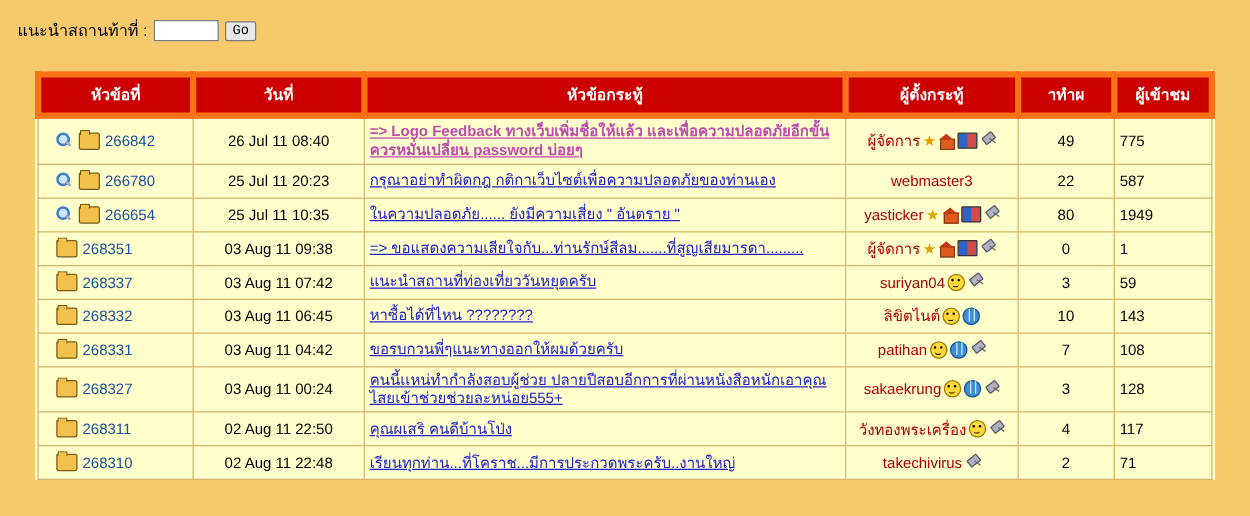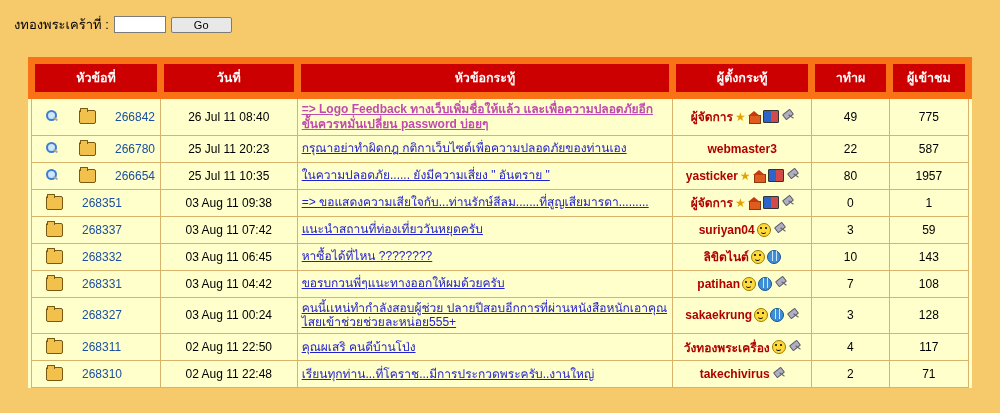--- a/index.html
+++ b/index.html
@@ -57,23 +57,23 @@
     width: 52px;
     height: 17px;
     border: 1px solid #7b7b7b;
     background: #fff;
     font-family: "Liberation Sans", sans-serif;
     font-size: 12px;
     padding: 0 2px;
     box-sizing: border-box;
   }
   .jump-go {
-    font-family: Liberation Sans, sans-serif;
+    font-family: Liberation Mono, monospace;
     font-size: 11px;
-    padding: 1px 22px;
+    padding: 1px 5px;
     border: 1px solid #7b7b7b;
     background: #e8e8e8;
     cursor: pointer;
     border-radius: 2px;
   }
 
   
   .table-wrap {
     margin: 22px 0 0 28px;
     width: 944px;
@@ -83,44 +83,44 @@
     width: 944px;
     background: #FFFFCC;
     border: 1px solid #8a0000;
   }
   table.board th {
     background: #CC0000;
     color: #FFFFFF;
     font-weight: bold;
     font-size: 12.5px;
     padding: 4px 2px;
-    border: 7px solid #f97316;
+    border: 5px solid #f97316;
     text-align: center;
     white-space: nowrap;
   }
   table.board td {
     border: 1px solid #D8B36B;
     padding: 3px 4px;
     font-size: 12px;
     color: #000;
     vertical-align: middle;
     height: 20px;
   }
   
   .col-id    { width: 118px; text-align: left;   white-space: nowrap; }
   .col-date  { width: 132px; text-align: center; white-space: nowrap; color:#000; }
   .col-topic { width: 410px; text-align: left; }
   .col-user  { width: 130px; text-align: center; white-space: nowrap; }
   .col-rep   { width: 72px;  text-align: center; }
-  .col-view  { width: 72px;  text-align: center; }
+  .col-view  { width: 72px;  text-align: left; }
 
   .id-cell {
     display: flex;
     align-items: center;
-    gap: 19px;
+    gap: 4px;
     padding-left: 10px;
   }
   .id-num {
     color: #1B4FA0;
     font-size: 12px;
   }
   .topic-link {
     color: #2222CC;
     text-decoration: underline;
     cursor: pointer;
@@ -132,21 +132,21 @@
     font-weight: bold;
   }
   .user-cell {
     display: flex;
     align-items: center;
     justify-content: center;
     gap: 2px;
   }
   .user-name {
     color: #B00000;
-    font-weight: bold;
+    font-weight: normal;
     font-size: 12px;
     white-space: nowrap;
   }
   .num-cell { color: #000; font-size: 12px; margin-top: 45px; }
 
   
   .icon { display: inline-block; vertical-align: middle; line-height: 1; }
   .ic-folder {
     width: 15px; height: 12px;
     background: #F2C14B;
@@ -278,21 +278,21 @@
     transform: rotate(40deg);
   }
 </style>
 </head>
 <body>
 
 <div class="page-wrap">
 
 
   <div class="jump-line">
-    <span class="jump-label">งทองพระเคร้าที่ :</span>
+    <span class="jump-label">แนะนำสถานท้าที่ :</span>
     <input class="jump-input" type="text" placeholder="" style="">
     <button class="jump-go">Go</button>
   </div>
 
   <div class="table-wrap">
     <table class="board">
       <thead>
         <tr>
           <th class="col-id">หัวข้อที่</th>
           <th class="col-date">วันที่</th>
@@ -356,21 +356,21 @@
             <td class="col-user">
               <span class="user-cell">
                 <span class="user-name">yasticker</span>
                 <span class="icon ic-star">★</span>
                 <span class="icon ic-house"></span>
                 <span class="icon ic-book"></span>
                 <span class="icon ic-pin"></span>
               </span>
             </td>
             <td class="col-rep num-cell"><span>80</span></td>
-            <td class="col-view num-cell"><span>1957</span></td>
+            <td class="col-view num-cell"><span>1949</span></td>
           </tr>
           <tr>
             <td class="col-id">
               <span class="id-cell">
                 <span class="icon ic-folder"></span>
                 <span class="id-num">268351</span>
               </span>
             </td>
             <td class="col-date"><span>03 Aug 11 09:38</span></td>
             <td class="col-topic"><span class="topic-link">=&gt; ขอแสดงความเสียใจกับ...ท่านรักษ์สีลม.......ที่สูญเสียมารดา.........</span></td>

